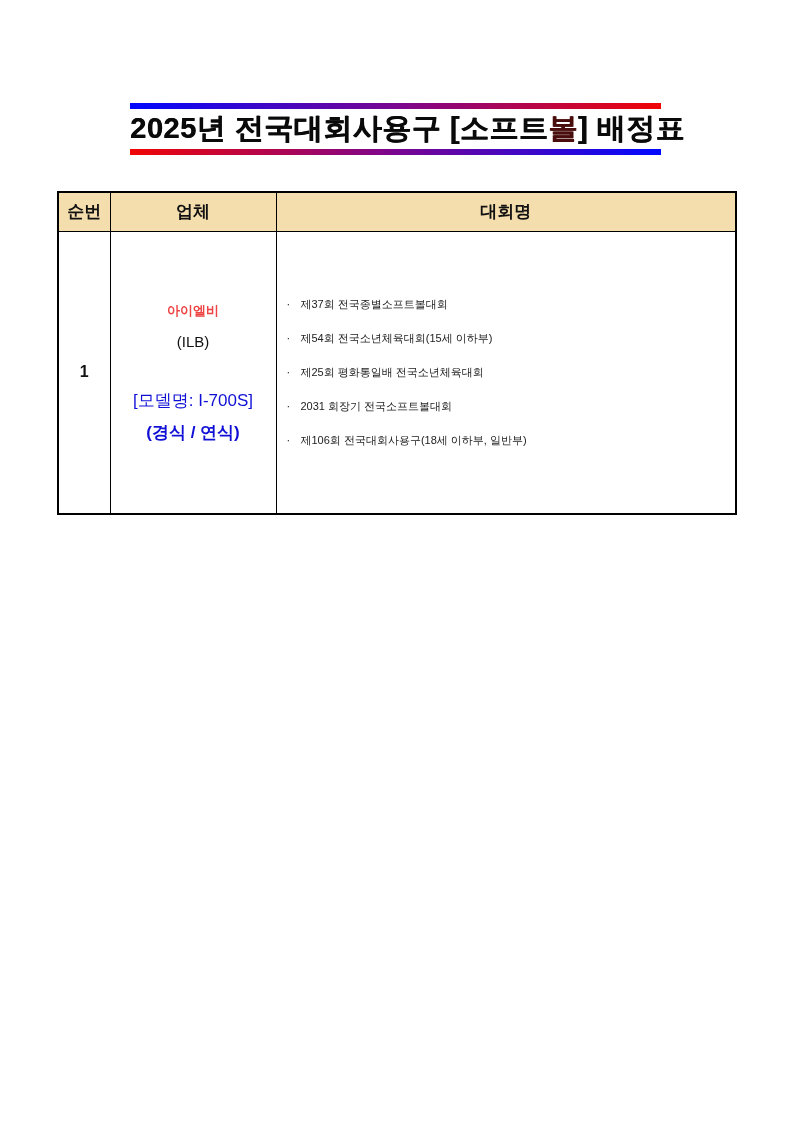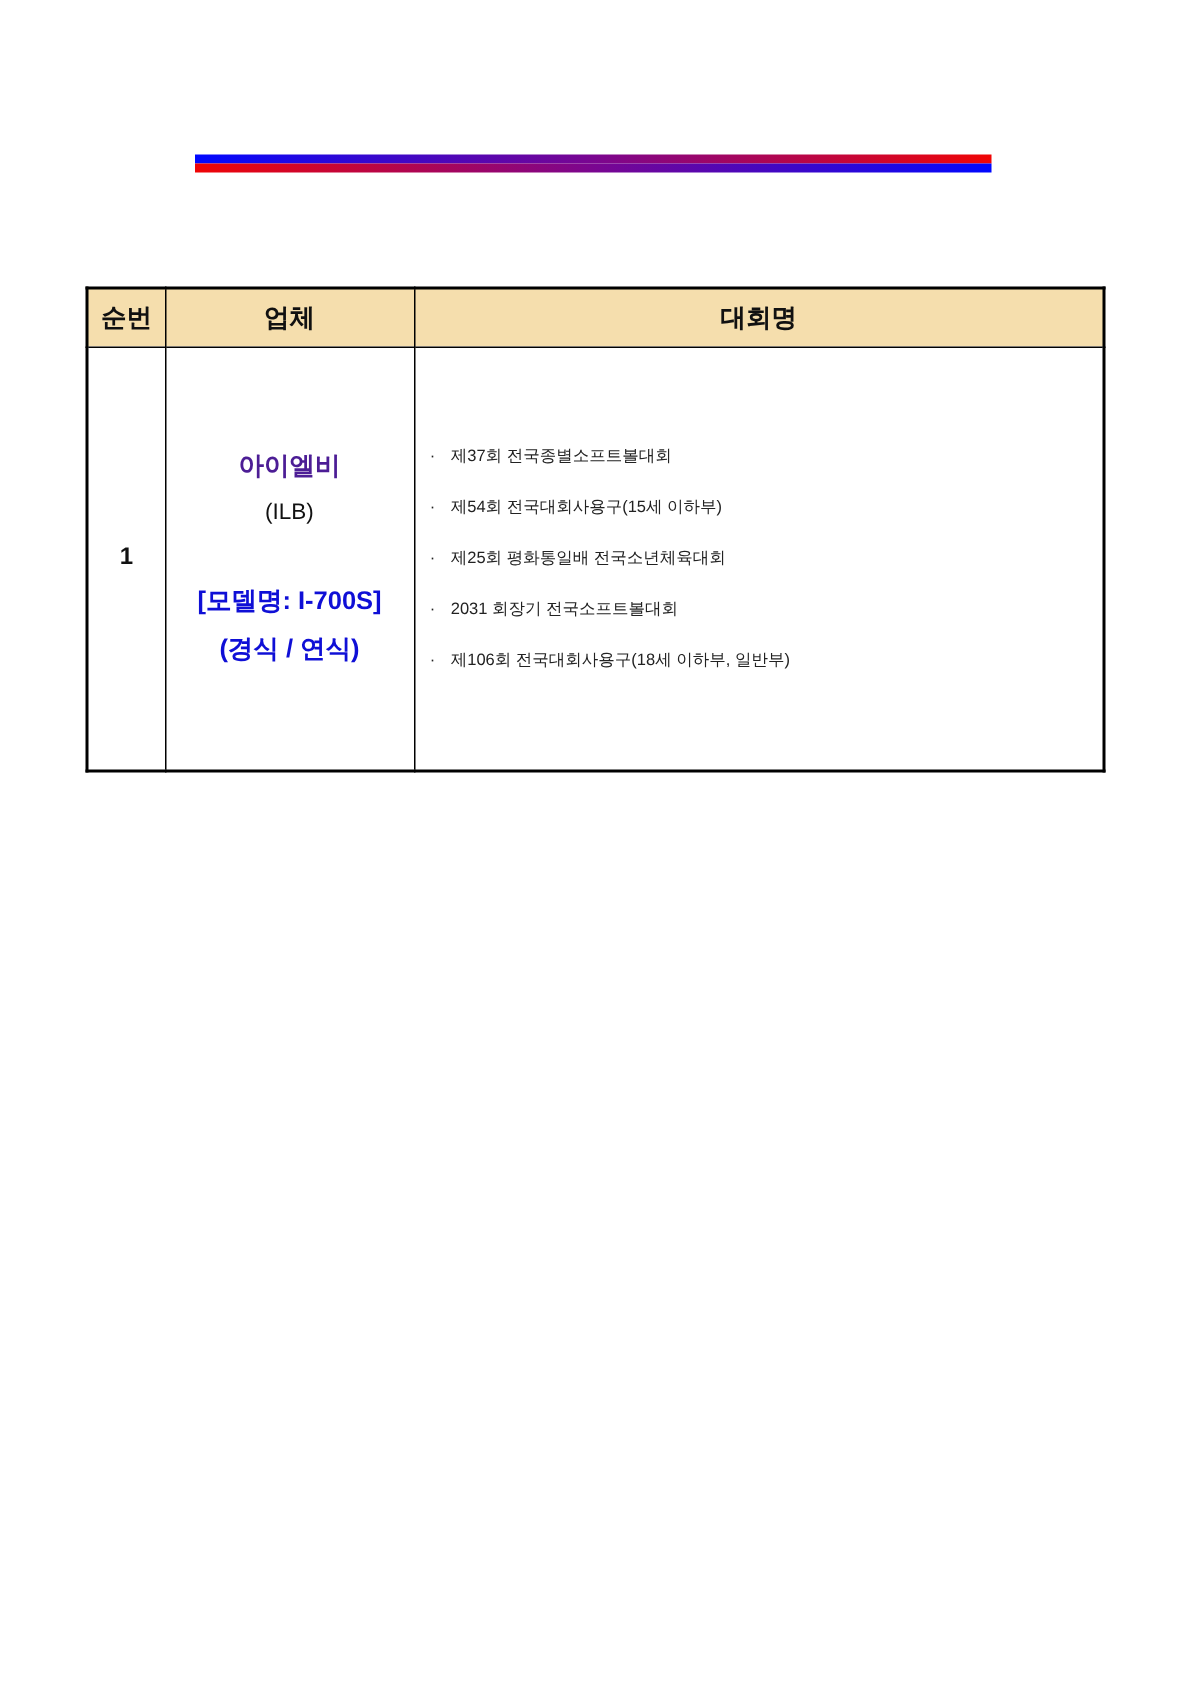--- a/index.html
+++ b/index.html
@@ -74,24 +74,24 @@
     font-size: 16px;
   }
 
   td.cell-company { text-align: center; }
   .company-stack {
     display: flex;
     flex-direction: column;
     align-items: center;
     justify-content: center;
   }
-  .co-name  { font-size: 17px; font-weight: bold; color: #4c1d95; line-height: 32px; }
+  .co-name  { font-size: 13px; font-weight: bold; color: #ef4444; line-height: 32px; }
   .co-short { font-size: 15px; font-weight: normal; color: #111; line-height: 30px; }
   .co-gap   { height: 28px; }
-  .co-model { font-size: 17px; font-weight: bold; color: #0f0fd6; line-height: 32px; }
+  .co-model { font-size: 17px; font-weight: normal; color: #0f0fd6; line-height: 32px; }
   .co-type  { font-size: 17px; font-weight: bold; color: #0f0fd6; line-height: 32px; text-align: right; }
 
   td.cell-events { padding-left: 10px; }
   ul.event-list {
     list-style: none;
   }
   ul.event-list li {
     font-size: 11px;
     line-height: 34px;
     color: #222;
@@ -102,20 +102,21 @@
     width: 14px;
     text-align: left;
     color: #222;
   }
 </style>
 </head>
 <body>
 
 <div class="title-block">
   <div class="rule rule-top"></div>
+  <div class="title-text"><span>2025년  전국대회사용구  [소프트</span><span class="ball-word">볼</span><span>]  배정표</span></div>
   <div class="rule rule-bottom"></div>
 </div>
 
 <table class="alloc-table">
   <colgroup>
     <col class="col-no">
     <col class="col-co">
     <col class="col-ev">
   </colgroup>
   <thead>
@@ -135,21 +136,21 @@
           <div class="co-gap"></div>
           <div class="co-model">[모델명: I-700S]</div>
           <div class="co-type">(경식 / 연식)</div>
         </div>
       </td>
       <td class="cell-events">
         <ul class="event-list">
 
             <li><span class="bullet">·</span><span>제37회  전국종별소프트볼대회</span></li>
 
-            <li><span class="bullet">·</span><span>제54회  전국대회사용구(15세  이하부)</span></li>
+            <li><span class="bullet">·</span><span>제54회  전국소년체육대회(15세  이하부)</span></li>
 
             <li><span class="bullet">·</span><span>제25회  평화통일배  전국소년체육대회</span></li>
 
             <li><span class="bullet">·</span><span>2031  회장기  전국소프트볼대회</span></li>
 
             <li><span class="bullet">·</span><span>제106회  전국대회사용구(18세  이하부,  일반부)</span></li>
           </ul>
       </td>
     </tr>
   </tbody>

